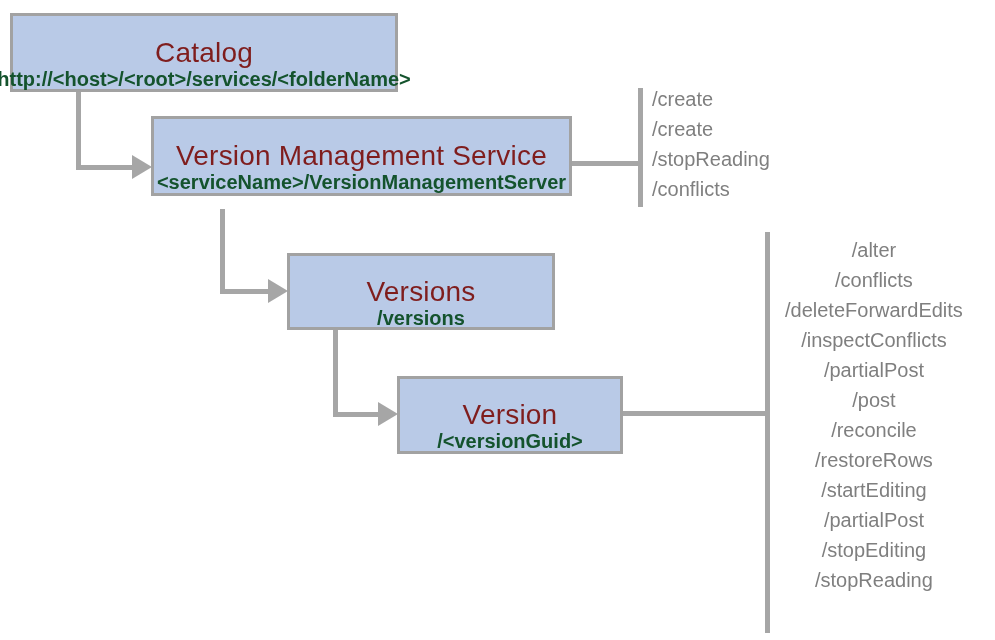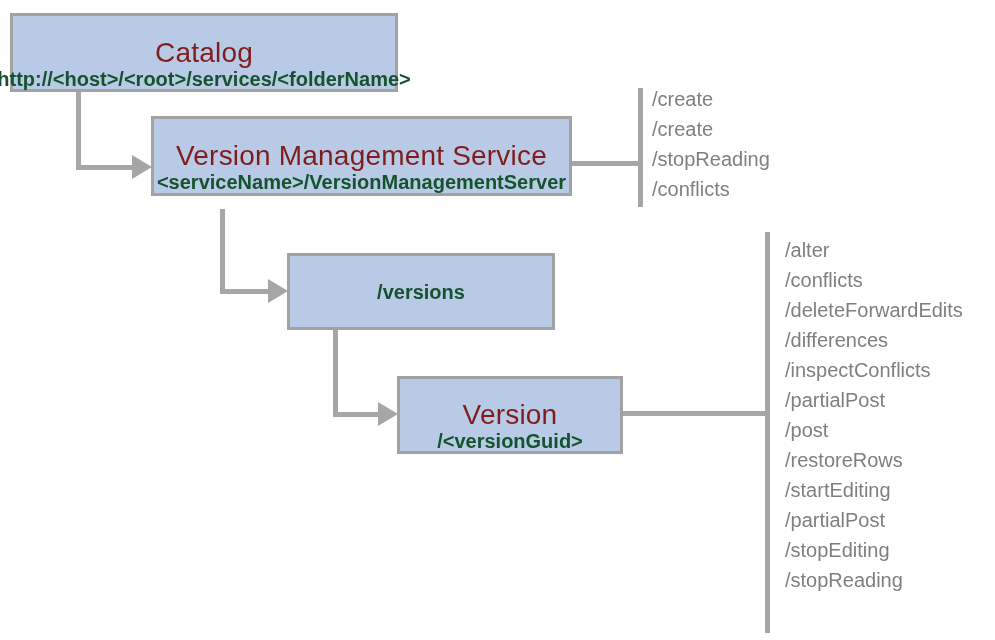--- a/index.html
+++ b/index.html
@@ -92,43 +92,44 @@
     <div class="node-title">Catalog</div>
     <div class="node-subtitle">http://&lt;host&gt;/&lt;root&gt;/services/&lt;folderName&gt;</div>
   </div>
 
   <div class="node" style="left:151px; top:116px; width:421px; height:80px;">
     <div class="node-title">Version Management Service</div>
     <div class="node-subtitle">&lt;serviceName&gt;/VersionManagementServer</div>
   </div>
 
   <div class="node" style="left:287px; top:253px; width:268px; height:77px;">
+    <div class="node-title">Versions</div>
     <div class="node-subtitle">/versions</div>
   </div>
 
   <div class="node" style="left:397px; top:376px; width:226px; height:78px;">
     <div class="node-title">Version</div>
     <div class="node-subtitle">/&lt;versionGuid&gt;</div>
   </div>
 
   <div class="ops-list" style="left:652px; top:84px;">
     <div class="op">/create</div>
     <div class="op">/create</div>
     <div class="op">/stopReading</div>
     <div class="op">/conflicts</div>
   </div>
 
-  <div class="ops-list" style="left:785px; top:235px;">
+  <div class="ops-list" style="left:785px; top:235px;align-items:center;">
     <div class="op">/alter</div>
     <div class="op">/conflicts</div>
     <div class="op">/deleteForwardEdits</div>
-    <div class="op">/differences</div>
     <div class="op">/inspectConflicts</div>
     <div class="op">/partialPost</div>
     <div class="op">/post</div>
+    <div class="op">/reconcile</div>
     <div class="op">/restoreRows</div>
     <div class="op">/startEditing</div>
     <div class="op">/partialPost</div>
     <div class="op">/stopEditing</div>
     <div class="op">/stopReading</div>
   </div>
 
 </div>
 
 </body></html>

